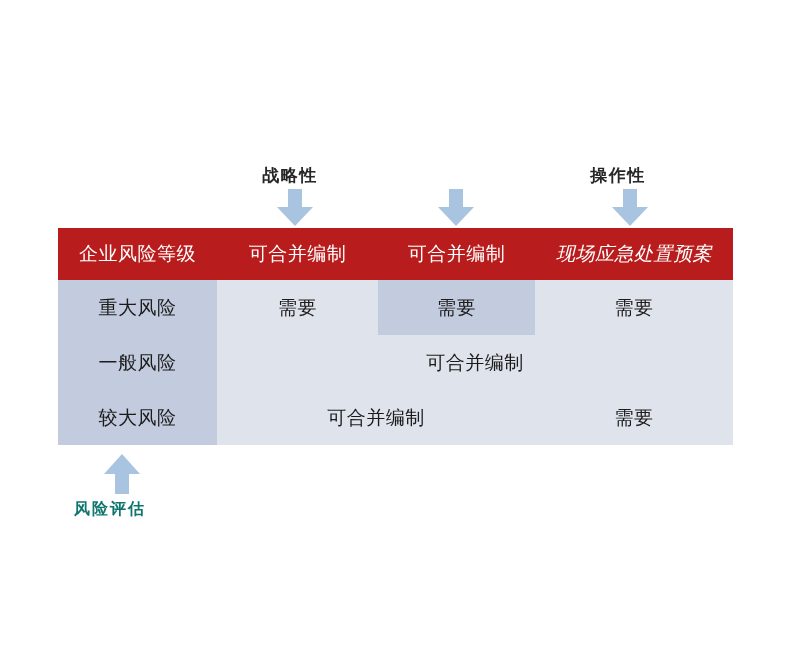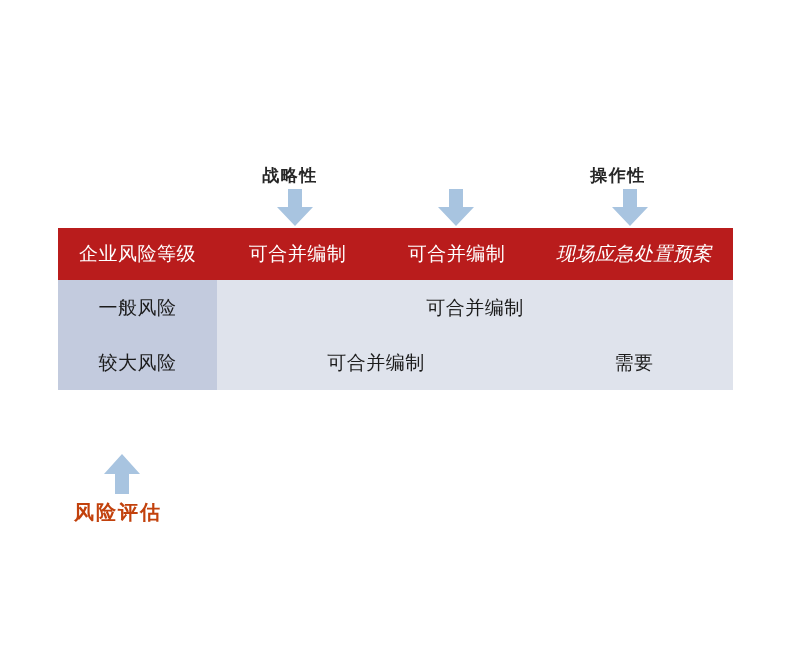--- a/index.html
+++ b/index.html
@@ -91,23 +91,23 @@
     border-right: 2px solid #ffffff;
   }
   .body-cell.last { border-right: none; }
   .body-cell.lastrow { border-bottom: none; }
   .body-cell.hl { background: #c3cbde; }
 
   
   #risk-assess-label {
     position: absolute;
     font-family: "DejaVu Serif", "Liberation Serif", serif;
-    font-size: 20px;
+    font-size: 16px;
     font-weight: 700;
-    color: #c2410c;
+    color: #0f766e;
     letter-spacing: 2px;
     white-space: nowrap;
   }
 </style>
 </head>
 <body>
 
 <div id="canvas">
 
   <div class="annot-label" style="left:230px; top:164px; width:120px;">战略性</div>
@@ -134,20 +134,26 @@
     <thead>
       <tr>
         <th class="hdr-cell">企业风险等级</th>
         <th class="hdr-cell">可合并编制</th>
         <th class="hdr-cell">可合并编制</th>
         <th class="hdr-cell last">现场应急处置预案</th>
       </tr>
     </thead>
     <tbody>
 
+      <tr>
+        <td class="row-head">重大风险</td>
+        <td class="body-cell">需要</td>
+        <td class="body-cell hl">需要</td>
+        <td class="body-cell last">需要</td>
+      </tr>
 
       <tr>
         <td class="row-head lastrow">一般风险</td>
         <td class="body-cell last lastrow" colspan="3">可合并编制</td>
       </tr>
 
       <tr>
         <td class="row-head">较大风险</td>
         <td class="body-cell" colspan="2">可合并编制</td>
         <td class="body-cell last">需要</td>

